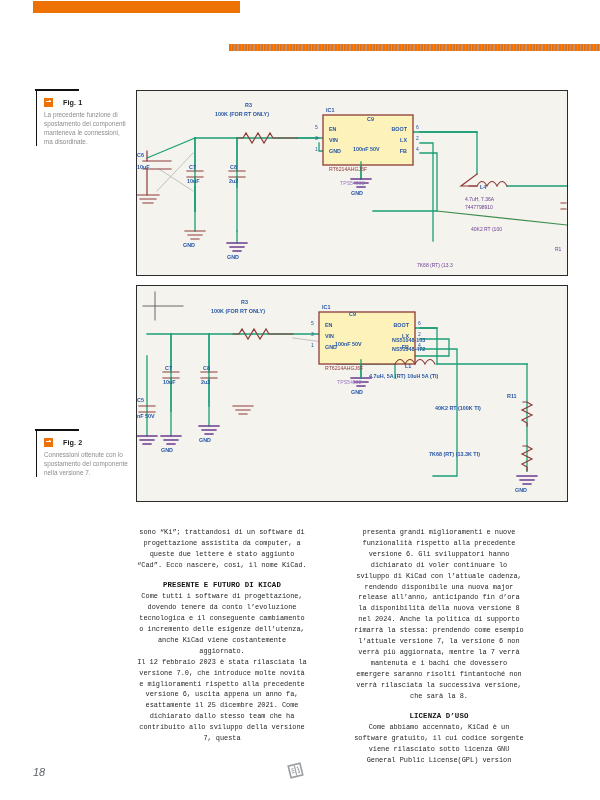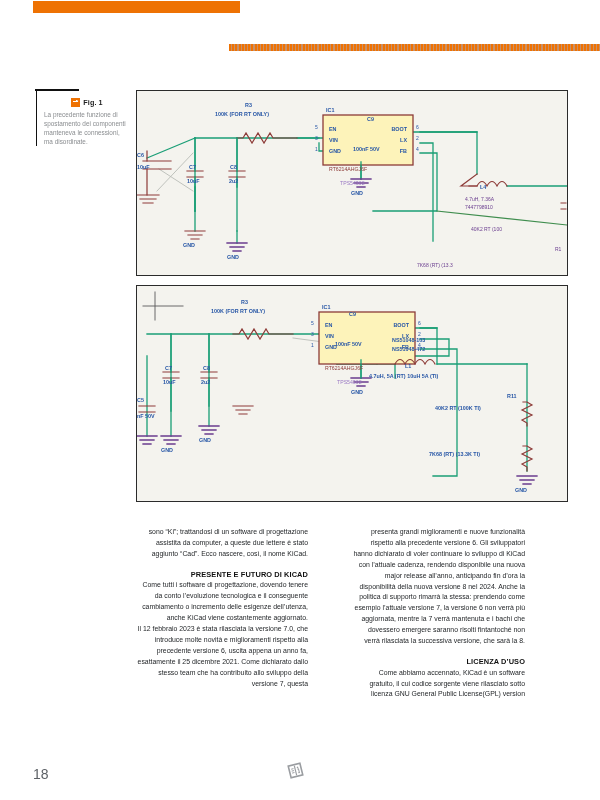--- a/index.html
+++ b/index.html
@@ -26,21 +26,21 @@
   
   .cap {
     position:absolute; width:86px;
     border-left:1.6px solid #111;
     padding-left:7px;
   }
   .cap .topline {
     position:absolute; left:-1.6px; top:-1px; width:44px; height:1.6px;
     background:#111;
   }
-  .cap-head { display:flex; align-items:center; gap:3px; margin-top:8px;justify-content:center; }
+  .cap-head { display:flex; align-items:center; gap:10px; margin-top:8px; }
   .fig-icon {
     width:9px; height:9px; background:#ee7203; position:relative;
     display:inline-block; flex:0 0 auto;
   }
   .fig-icon::after{
     content:""; position:absolute; left:1.6px; top:3px;
     width:5px; height:1.4px; background:#fff;
   }
   .fig-icon::before{
     content:""; position:absolute; left:4.6px; top:1.6px;
@@ -64,34 +64,34 @@
       radial-gradient(circle, #dedbd2 0.5px, transparent 0.6px);
     background-size:10px 10px;
     opacity:.85;
   }
   .sch { position:absolute; inset:0; }
   .sch svg { display:block; }
 
   
   .col {
     position:absolute; width:172px;
-    font-family:Liberation Sans, sans-serif;
+    font-family:Liberation Mono, monospace;
     font-size:6.9px; line-height:1.58; color:#1d2023;
-    text-align:right;
+    text-align:center;
   }
   .col p { margin:0; }
   .col h3 {
     margin:9px 0 0 0; font-size:7.4px; font-weight:bold;
     letter-spacing:.1px; color:#111;
   }
 
   
   .pagenum {
     position:absolute; left:33px; top:766px;
-    font-size:14px; color:#5d6166;
+    font-size:11px; color:#5d6166;font-style:italic;
   }
   .footer-logo {
     position:absolute; left:287px; top:762px;
     width:17px; height:17px;
   }
 </style>
 </head>
 <body>
 
 <div class="page">
@@ -238,20 +238,28 @@
           <text x="328" y="110">4.7uH, 7.36A</text>
           <text x="328" y="118">7447798910</text>
           <text x="334" y="140">40K2 RT (100</text>
           <text x="280" y="176">7K68 (RT) (13.3</text>
           <text x="418" y="160">R1</text>
         </g>
       </svg>
     </div>
   </div>
 
+  <div class="cap" style="left:36px; top:430px;">
+    <div class="topline"></div>
+    <div class="cap-head">
+      <span class="fig-icon"></span>
+      <span class="fig-label">Fig. 2</span>
+    </div>
+    <div class="cap-text">Connessioni ottenute con lo spostamento del componente nella versione 7.</div>
+  </div>
 
   <div class="figbox" style="left:136px; top:285px; width:430px; height:215px;">
     <div class="grid"></div>
     <div class="sch">
       <svg width="430" height="215" viewBox="0 0 430 215">
         <g stroke-linecap="square" fill="none">
 
           <g stroke="#5a5a5a" stroke-width="0.9">
             <path d="M18 6 L18 34 M6 20 L46 20"></path>
           </g>

